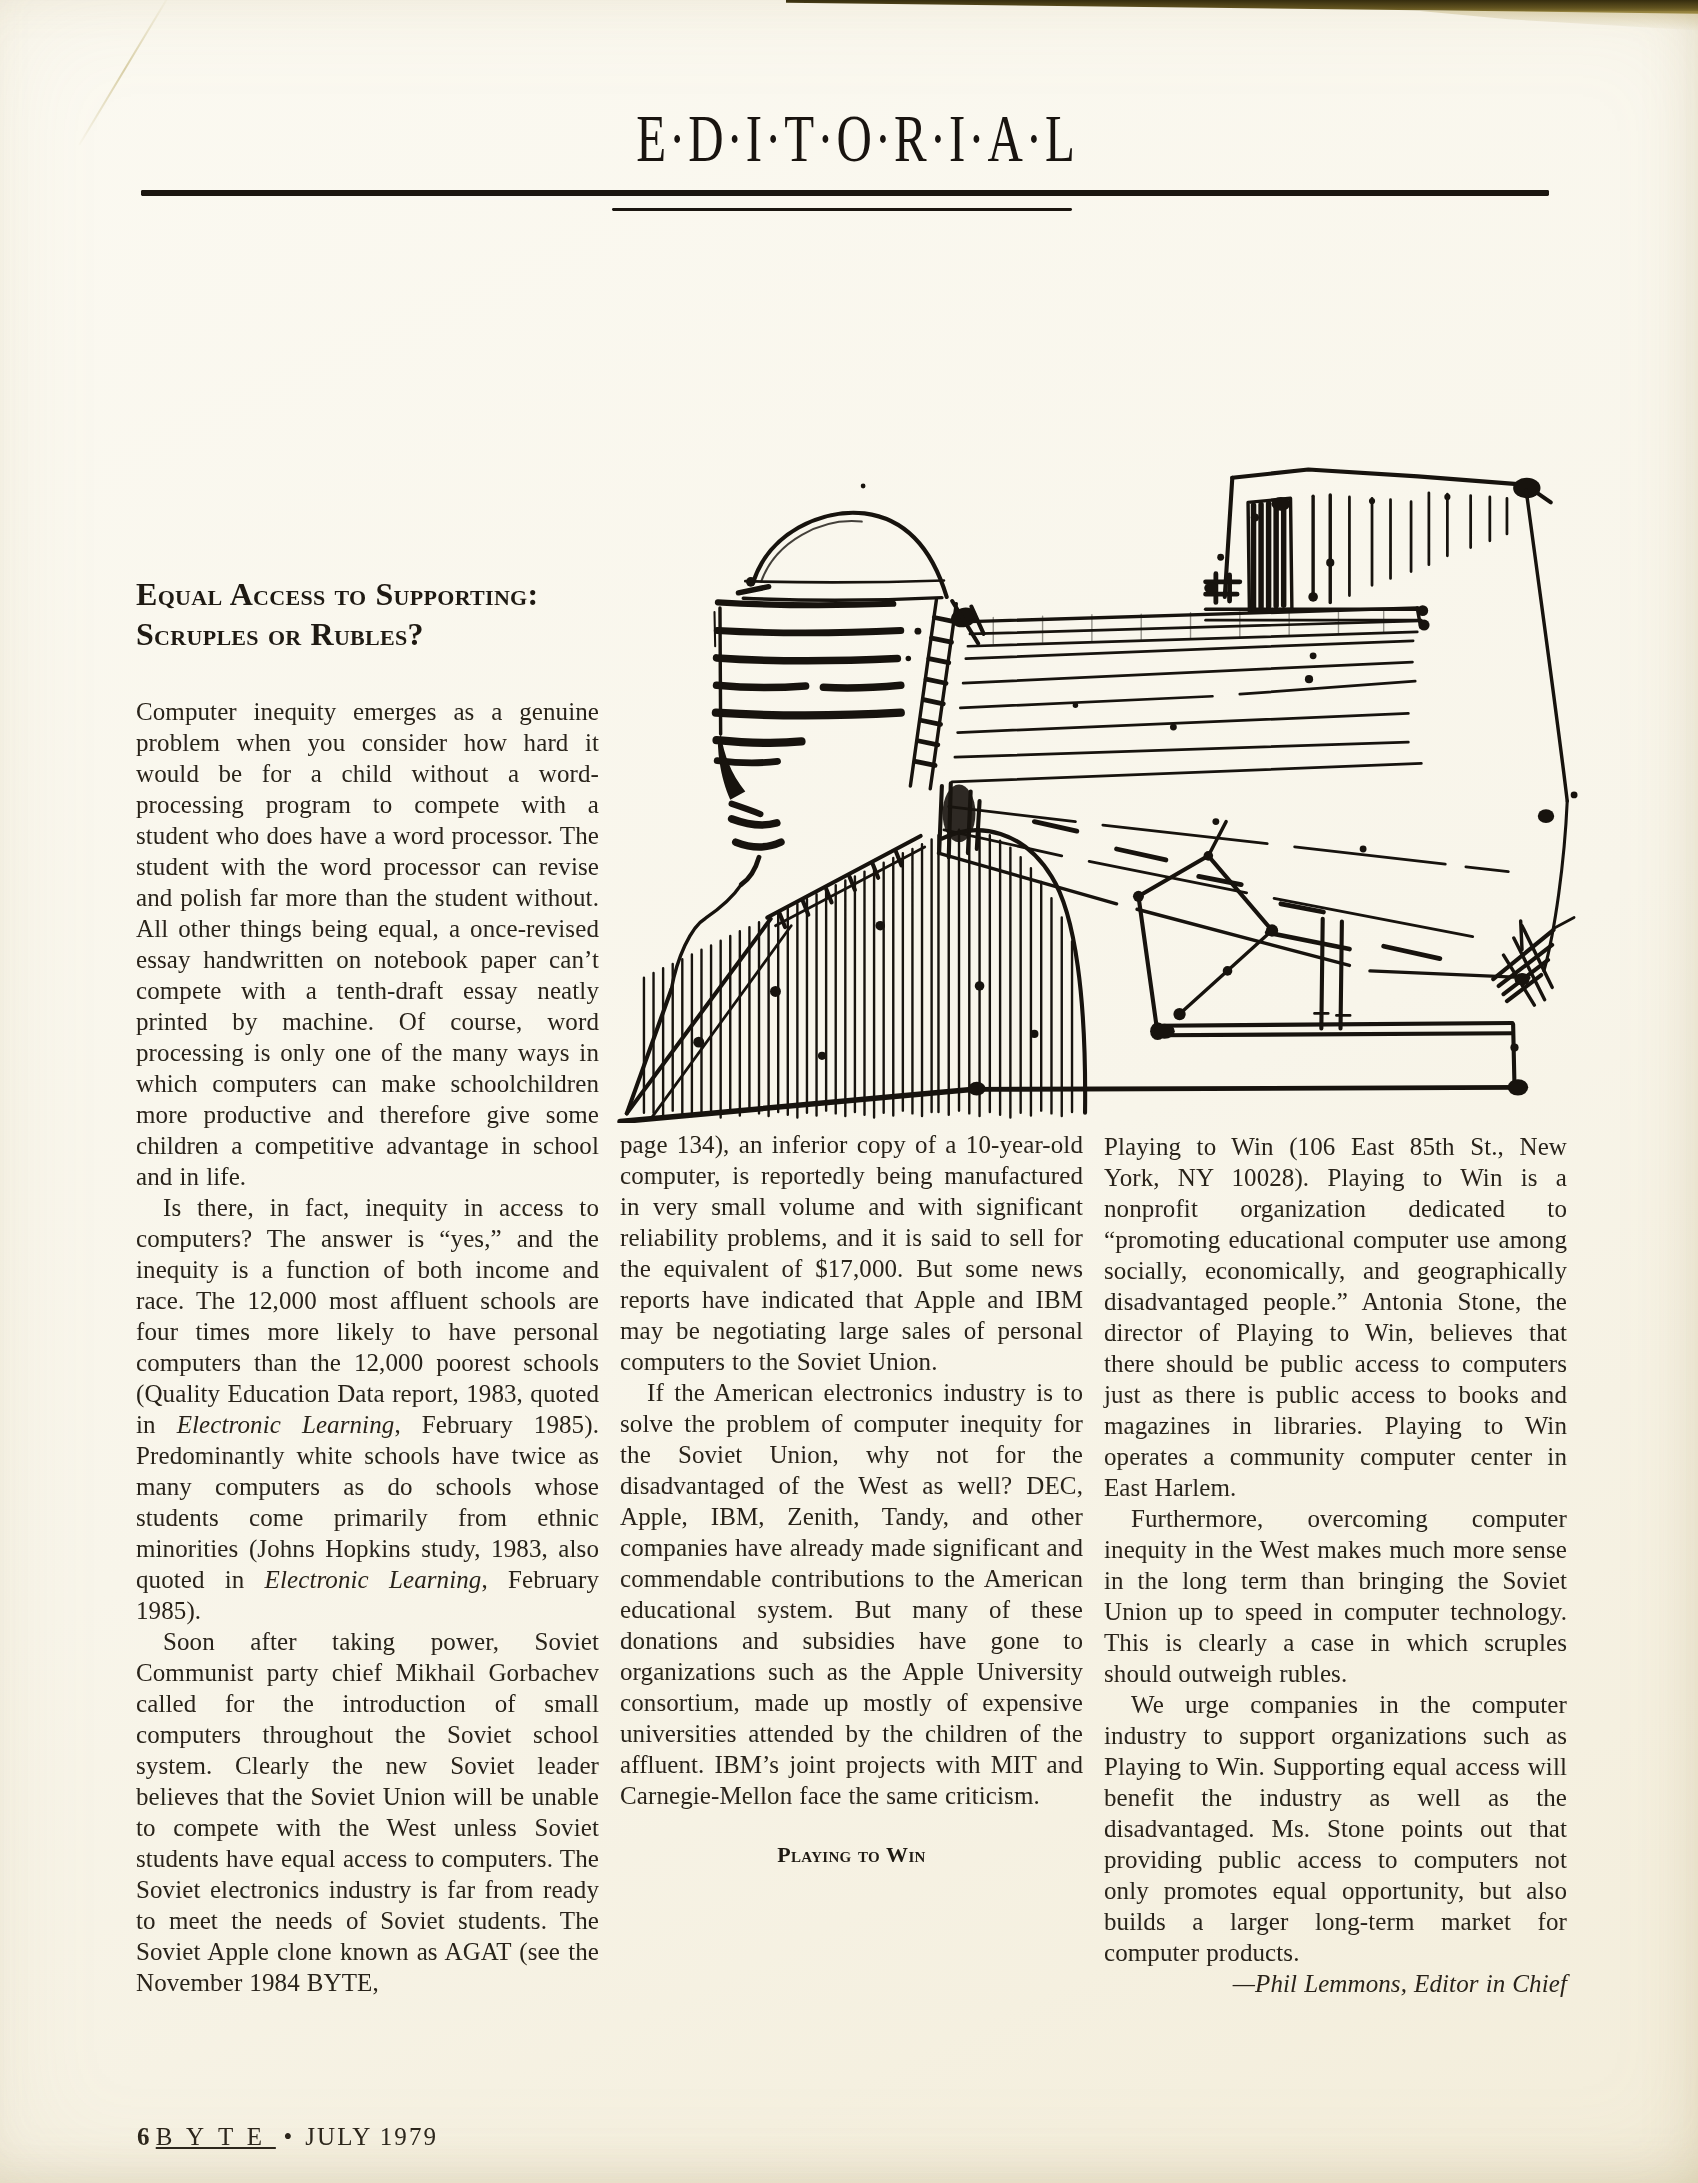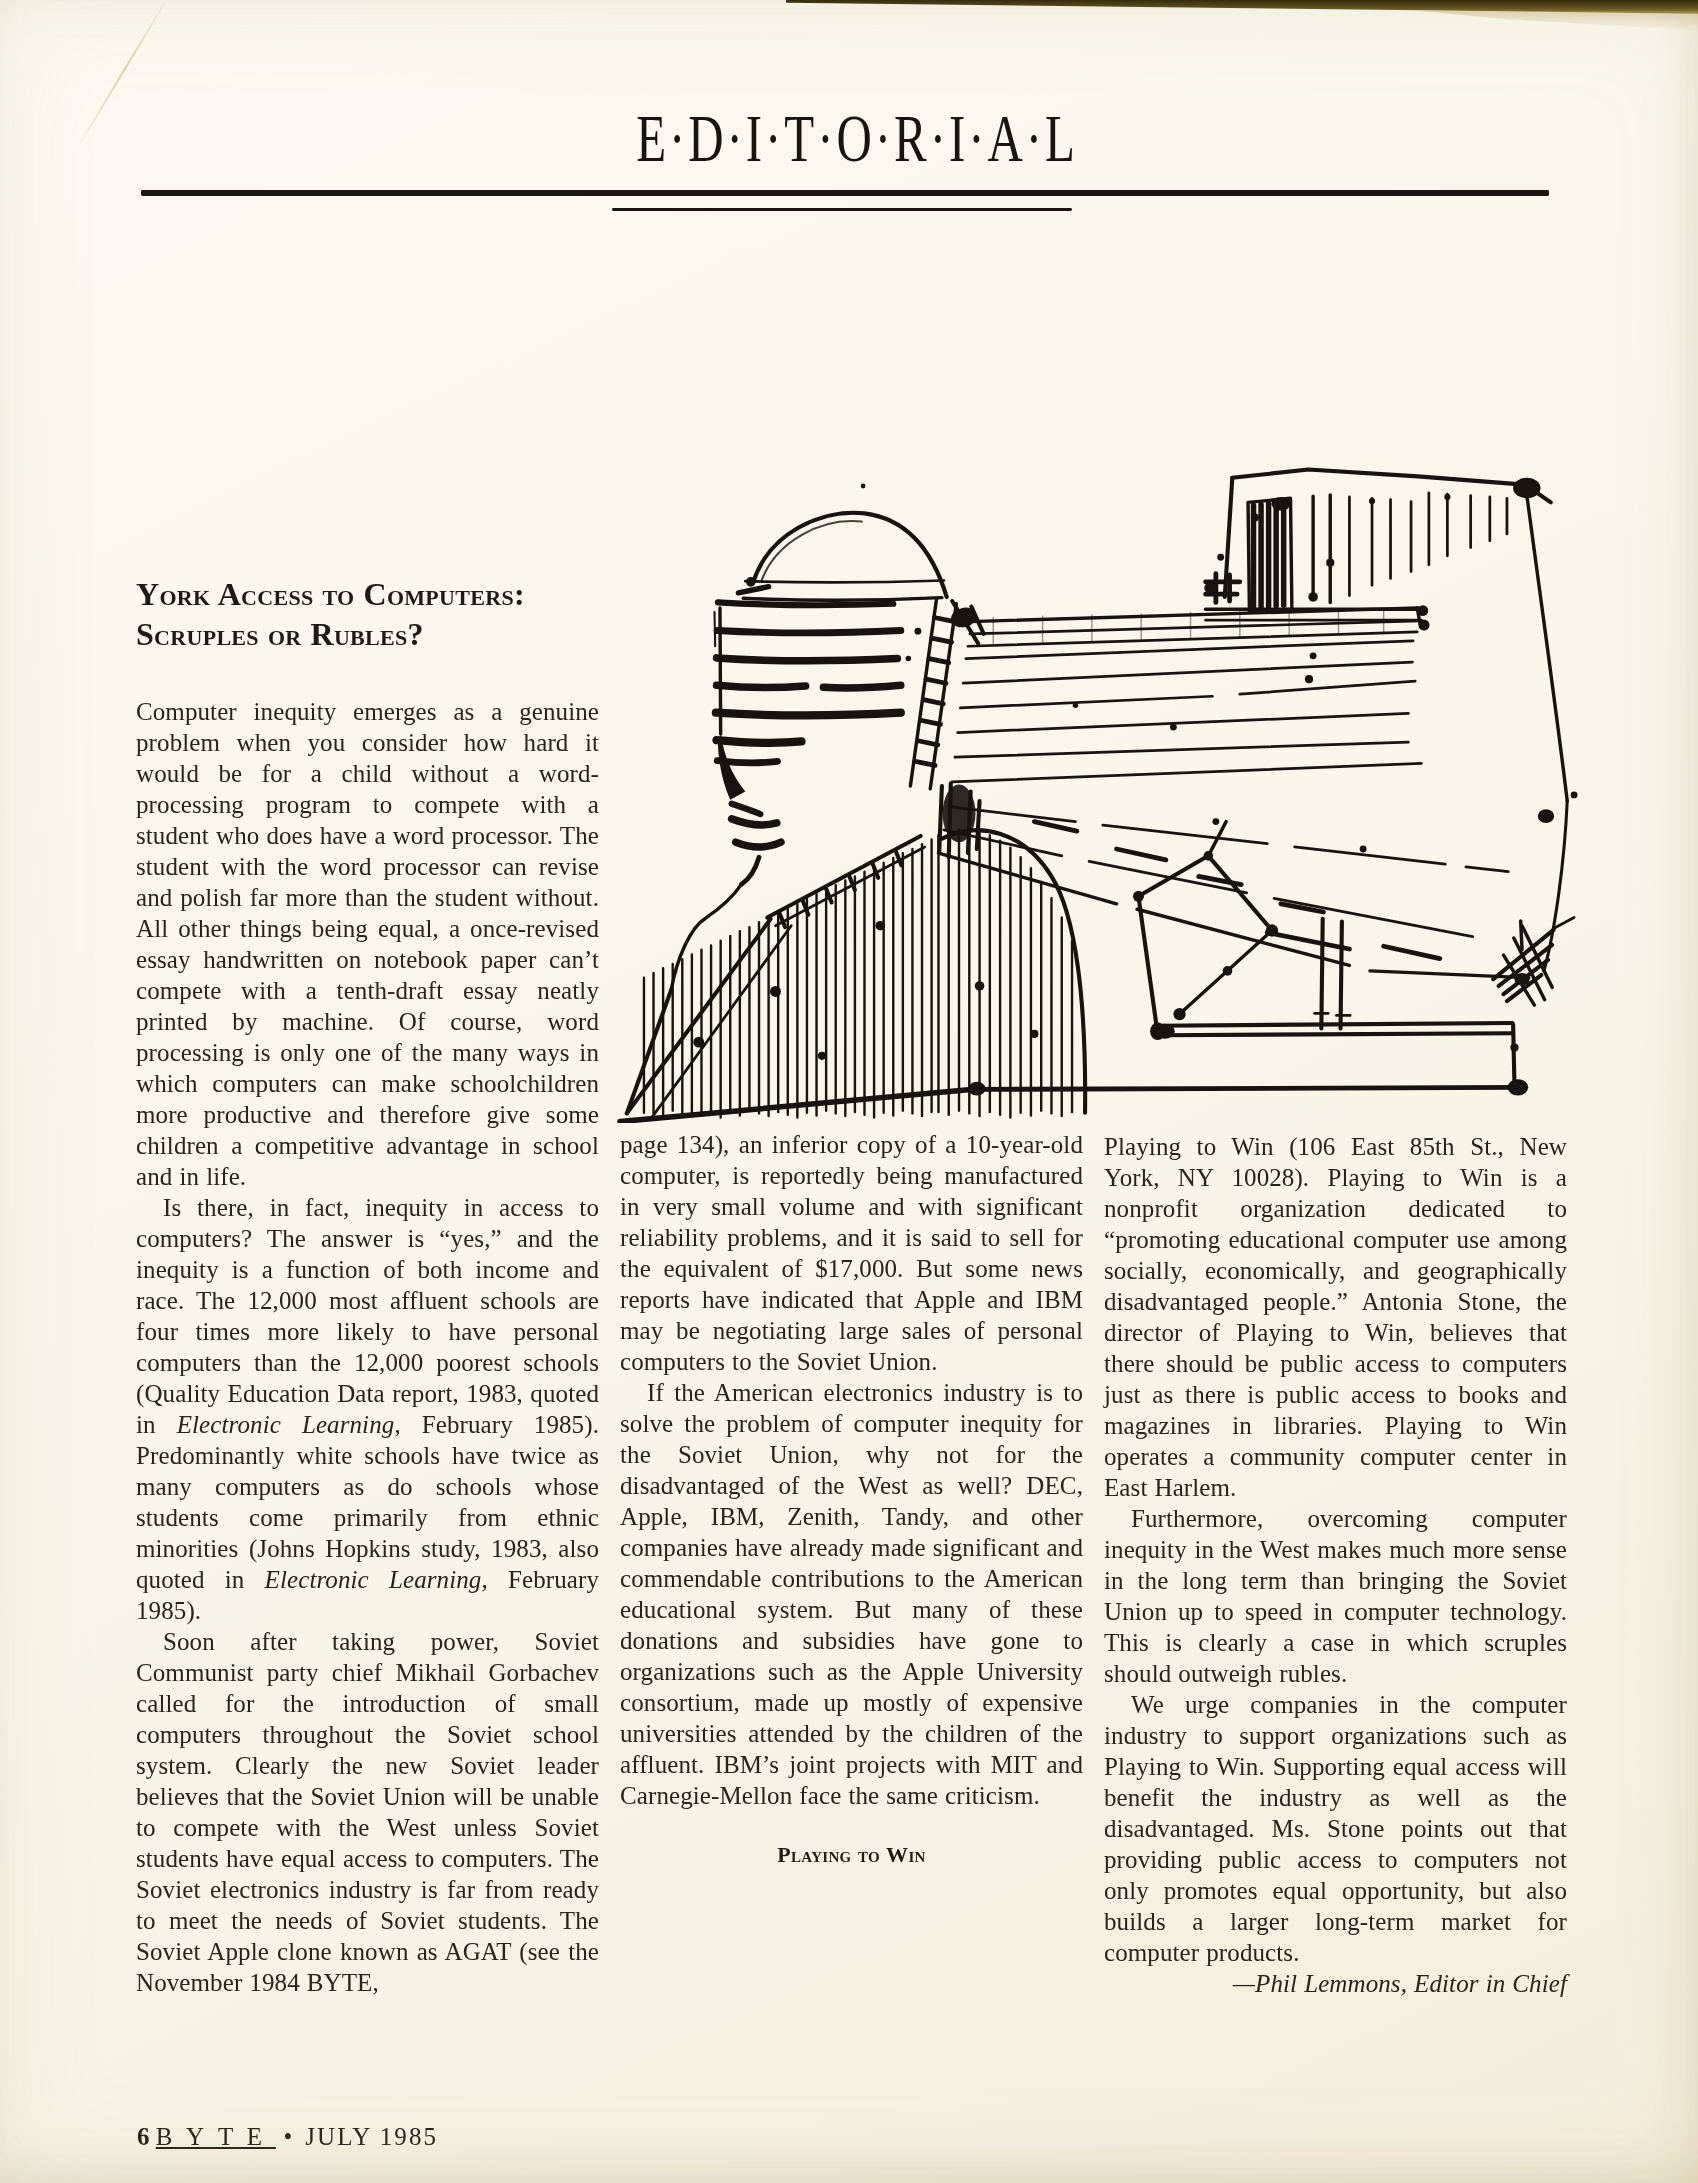--- a/index.html
+++ b/index.html
@@ -222,21 +222,21 @@
         <path d="M505,585 C560,558 625,575 665,640 C700,695 716,820 714,985" stroke-width="6"></path>
         <path d="M500,580 V984 M515,575 V988 M530,572 V982 M545,572 V986 M560,574 V990 M575,580 V984 M590,588 V988 M605,598 V992 M620,612 V985 M635,628 V989 M650,648 V982 M665,672 V986 M680,700 V990 M695,735 V984"></path>
         <circle cx="560" cy="800" r="7" fill="#17130e" stroke="none"></circle>
         <circle cx="640" cy="870" r="6" fill="#17130e" stroke="none"></circle>
       </g>
     </svg>
   </div>
 
   <div class="col" id="col-left">
     <h2 class="heading">
-      <span>York Access to Computers:</span><br>
+      <span>Equal Access to Supporting:</span><br>
       <span>Scruples or Rubles?</span>
     </h2>
     <div>
         <p class="noindent"><span>Computer inequity emerges as a genuine problem when you consider how hard it would be for a child without a word-processing program to compete with a student who does have a word processor. The student with the word processor can revise and polish far more than the student without. All other things being equal, a once-revised essay handwritten on notebook paper can’t compete with a tenth-draft essay neatly printed by machine. Of course, word processing is only one of the many ways in which computers can make schoolchildren more productive and therefore give some children a competitive advantage in school and in life.</span></p>
         <p class="indent"><span>Is there, in fact, inequity in access to computers? The answer is “yes,” and the inequity is a function of both income and race. The 12,000 most affluent schools are four times more likely to have personal computers than the 12,000 poorest schools (Quality Education Data report, 1983, quoted in </span><span class="ital">Electronic Learning</span><span>, February 1985). Predominantly white schools have twice as many computers as do schools whose students come primarily from ethnic minorities (Johns Hopkins study, 1983, also quoted in </span><span class="ital">Electronic Learning</span><span>, February 1985).</span></p>
         <p class="indent"><span>Soon after taking power, Soviet Communist party chief Mikhail Gorbachev called for the introduction of small computers throughout the Soviet school system. Clearly the new Soviet leader believes that the Soviet Union will be unable to compete with the West unless Soviet students have equal access to computers. The Soviet electronics industry is far from ready to meet the needs of Soviet students. The Soviet Apple clone known as AGAT (see the November 1984 BYTE,</span></p>
       </div>
   </div>
 
   <div class="col" id="col-middle">
@@ -253,17 +253,17 @@
         <p class="indent"><span>Furthermore, overcoming computer inequity in the West makes much more sense in the long term than bringing the Soviet Union up to speed in computer technology. This is clearly a case in which scruples should outweigh rubles.</span></p>
         <p class="indent"><span>We urge companies in the computer industry to support organizations such as Playing to Win. Supporting equal access will benefit the industry as well as the disadvantaged. Ms. Stone points out that providing public access to computers not only promotes equal opportunity, but also builds a larger long-term market for computer products.</span></p>
       </div>
     <p class="byline">—Phil Lemmons, Editor in Chief</p>
   </div>
 
   <div class="footer">
     <span class="pgnum">6</span>
     <span class="mag">BYTE</span>
     <span class="sep">•</span>
-    <span class="issue">JULY 1985</span>
+    <span class="issue">JULY 1979</span>
   </div>
 
 </div>
 
 
 </body></html>

